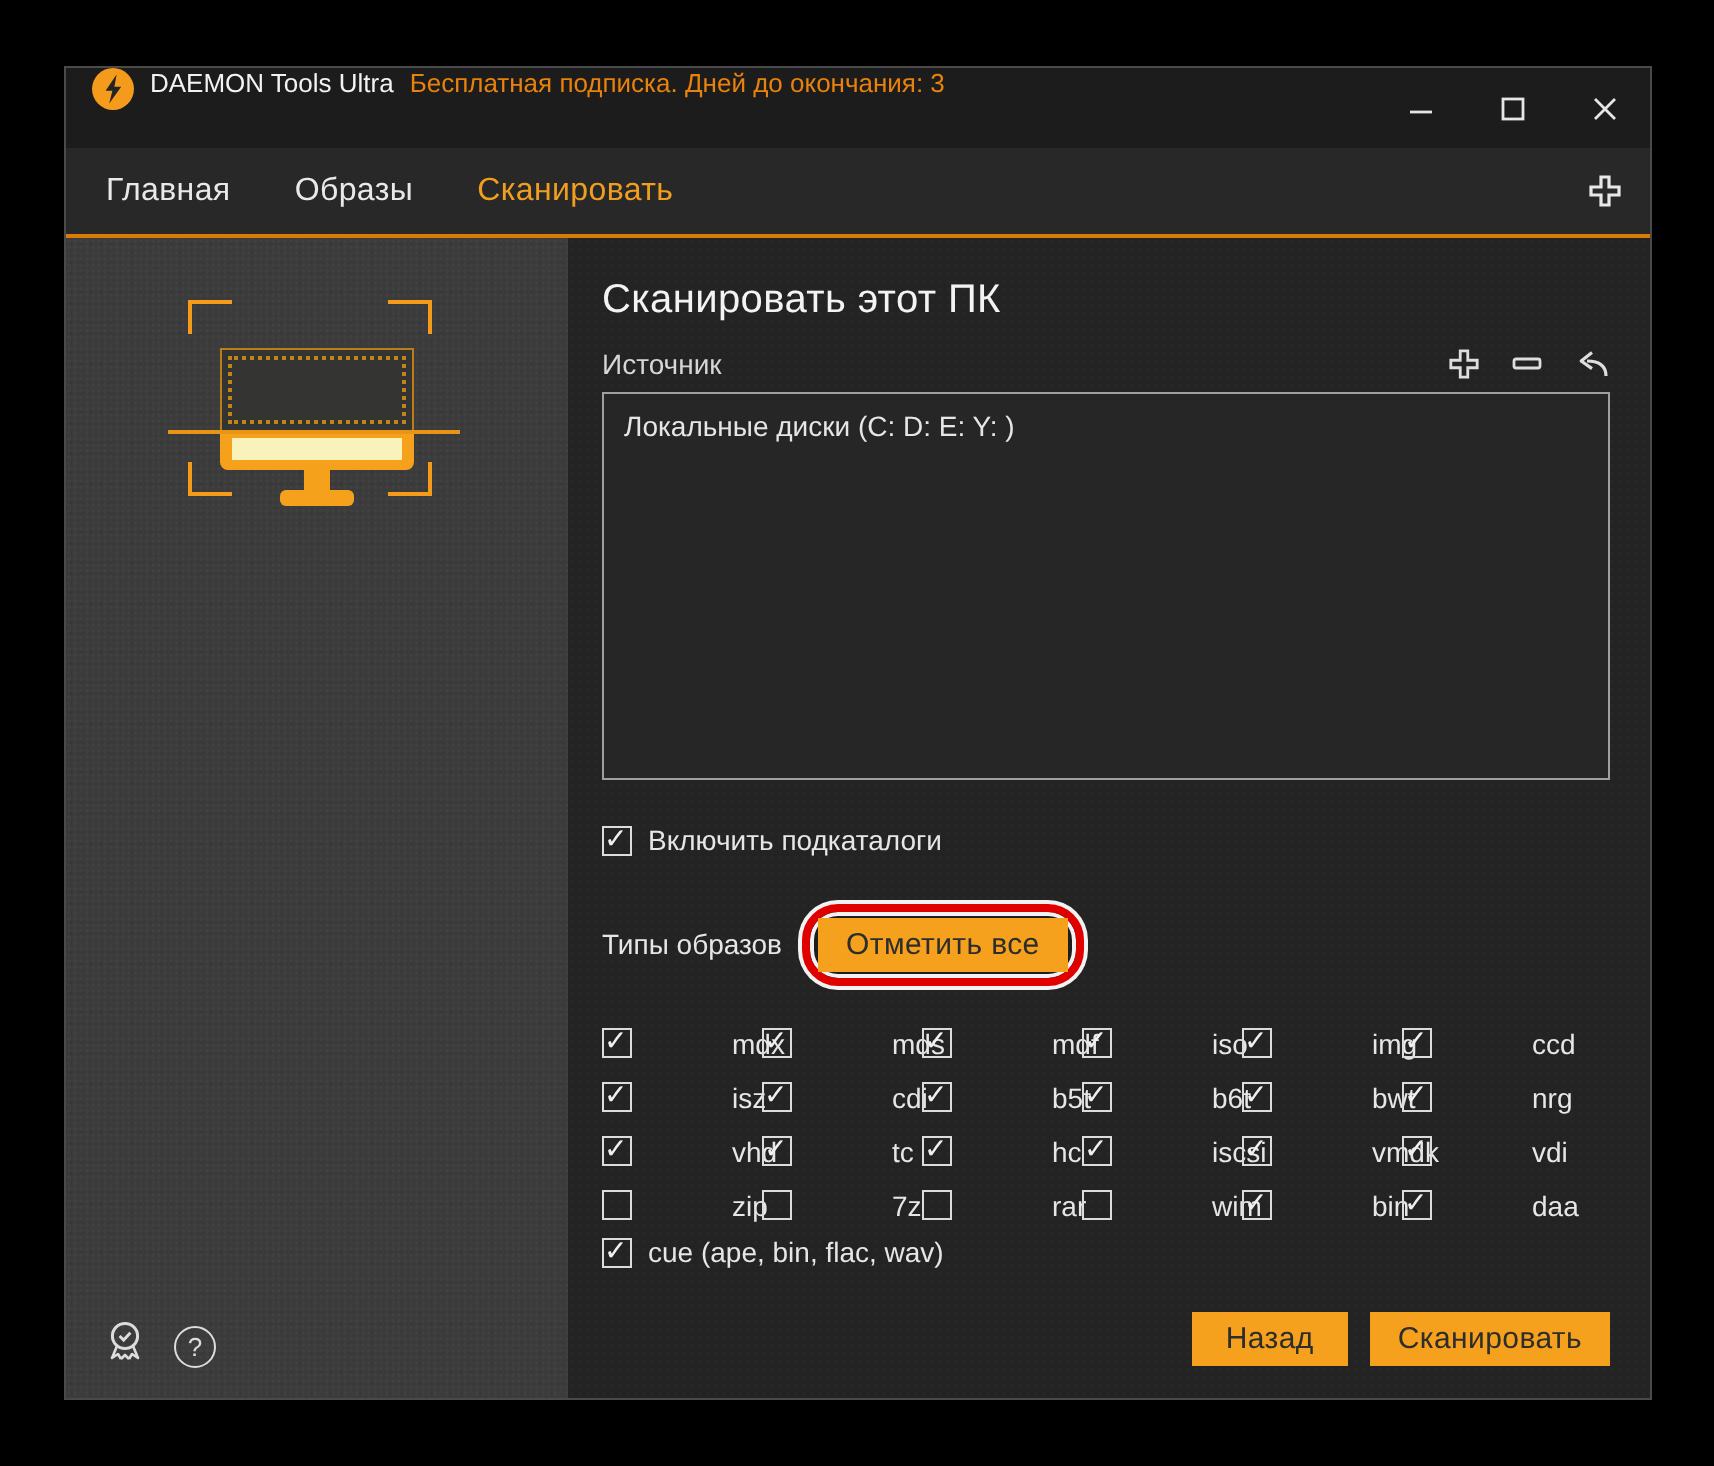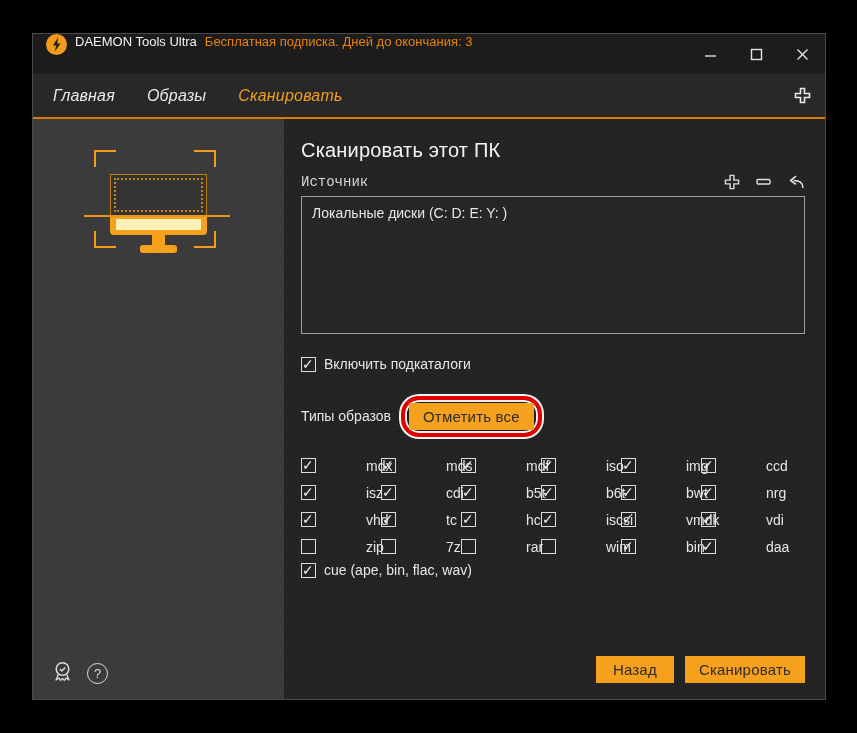--- a/index.html
+++ b/index.html
@@ -34,21 +34,20 @@
   }
   
   .tabbar {
     height:45px; flex:0 0 45px; background:#282828;
     border-bottom:2px solid #d97c06;
     display:flex; align-items:center; padding:0 14px 0 20px;
   }
   .tab {
     font-size:16px; color:#e9e9e9; margin-right:32px; padding:4px 0;
     letter-spacing:.2px;
-    font-style:italic;
   }
   .tab.active { color:#f09e1e; }
   .tab-add { margin-left:auto; display:flex; align-items:center; }
   
   .winbody { flex:1; display:flex; min-height:0; }
   .sidebar {
     flex:0 0 251px; background:#3b3b3b; position:relative;
     background-image:
       radial-gradient(rgba(255,255,255,0.025) 1px, transparent 1px),
       radial-gradient(rgba(0,0,0,0.05) 1px, transparent 1px);
@@ -85,25 +84,25 @@
   .main {
     flex:1; background:#232323; padding:18px 20px 16px 17px;
     display:flex; flex-direction:column; min-height:0;
     background-image:radial-gradient(rgba(255,255,255,0.015) 1px, transparent 1px);
     background-size:4px 4px;
     color:#e8e8e8;
     justify-content:center;
   }
   .page-heading { font-size:20px; font-weight:400; color:#f3f3f3; margin:2px 0 12px 0; letter-spacing:.2px; }
   .source-row { display:flex; align-items:center; margin-bottom:6px; }
-  .source-label { font-size:14px; color:#d6d6d6;font-family:Liberation Mono, monospace; }
+  .source-label { font-size:14px; color:#d6d6d6; }
   .source-tools { margin-left:auto; display:flex; gap:16px; align-items:center; }
   .tool-icon { display:flex; align-items:center; }
   .listbox {
-    height:138px; border:1px solid #9f9f9f; background:#262626;
+    height:194px; border:1px solid #9f9f9f; background:#262626;
     padding:7px 10px; font-size:14px; color:#e6e6e6; margin-bottom:22px;
   }
   .list-item { line-height:18px; }
   
   .cb-row { display:flex; align-items:center; margin-bottom:10px; }
   .checkbox {
     width:15px; height:15px; border:1.5px solid #dcdcdc; background:transparent;
     flex:0 0 15px; margin-right:8px; position:relative; display:inline-block;
   }
   .checkbox.checked::after {

